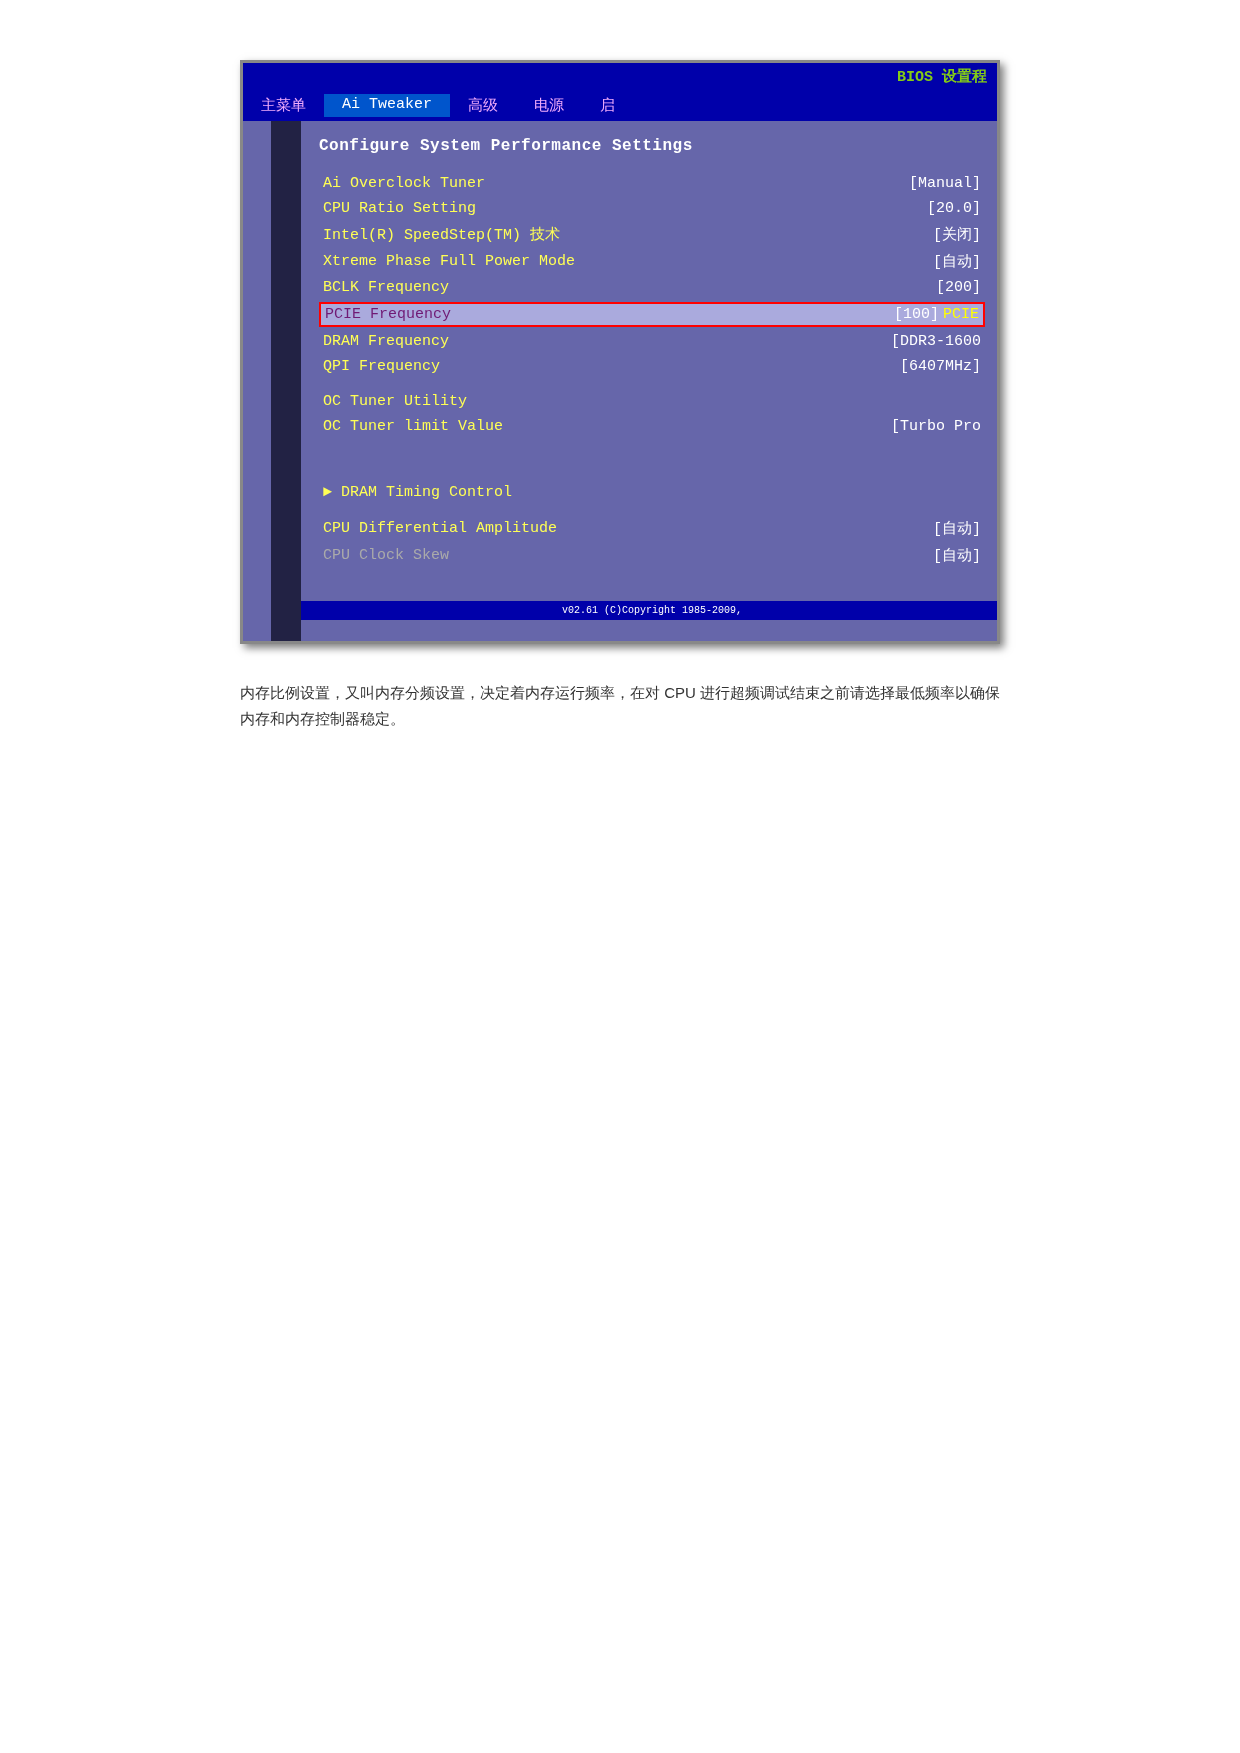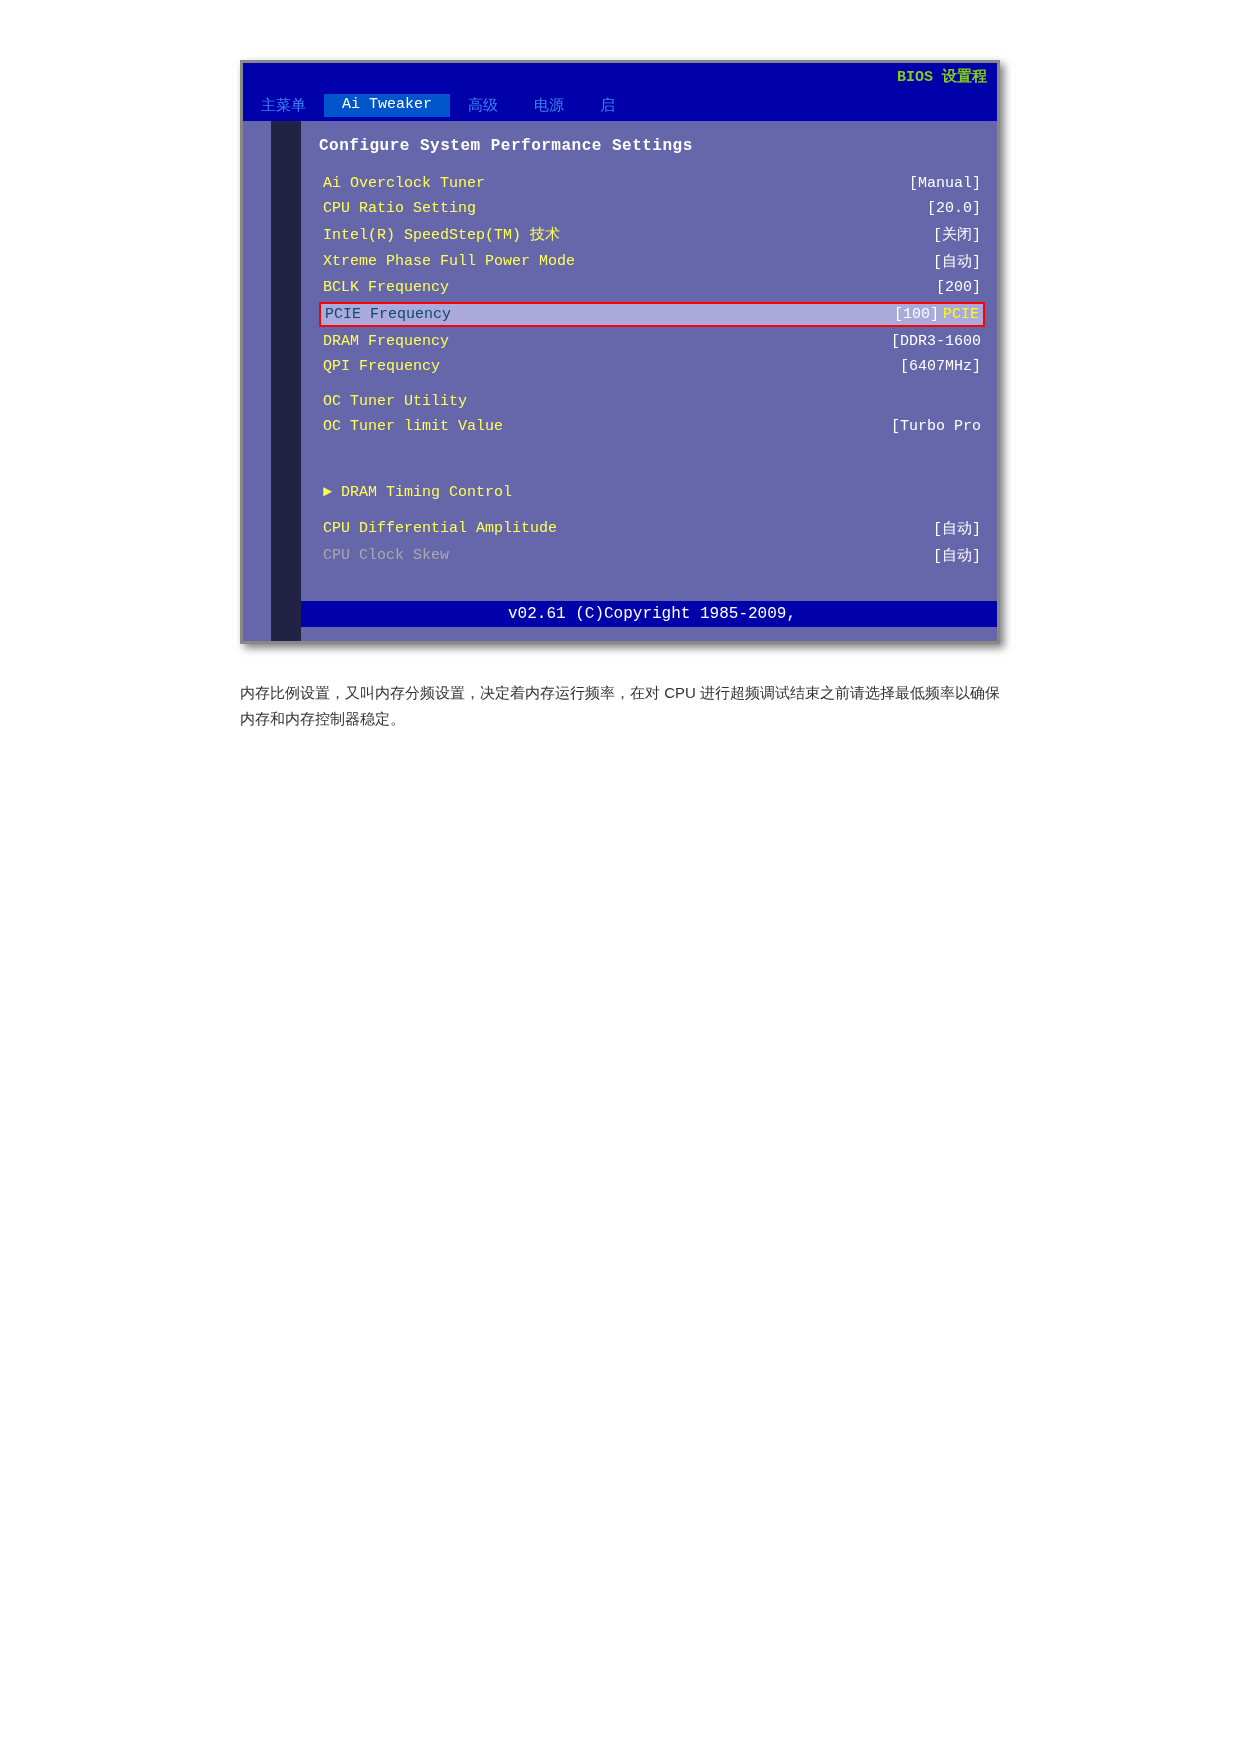--- a/index.html
+++ b/index.html
@@ -38,21 +38,21 @@
     
     .bios-nav {
       background: #0000aa;
       display: flex;
       flex-direction: row;
       padding: 4px 0px;
       gap: 0;
     }
 
     .bios-nav-item {
-      color: #3b82f6;
+      color: #f0abfc;
       font-family: 'Courier New', monospace;
       font-size: 15px;
       padding: 2px 18px;
       cursor: pointer;
     }
 
     .bios-nav-item.active {
       color: #ffffff;
       background: #0055cc;
     }
@@ -87,21 +87,21 @@
       border: 2px solid #ff0000;
     }
 
     .bios-menu-label {
       color: #ffff55;
       font-family: 'Courier New', monospace;
       font-size: 15px;
     }
 
     .bios-menu-item.highlighted .bios-menu-label {
-      color: #0c4a6e;
+      color: #701a75;
     }
 
     .bios-menu-label.dimmed {
       color: #aaaaaa;
     }
 
     .bios-menu-value {
       color: #ffffff;
       font-family: 'Courier New', monospace;
       font-size: 15px;
@@ -129,21 +129,21 @@
       color: #ffff55;
       font-family: 'Courier New', monospace;
       font-size: 15px;
     }
 
     
     .bios-footer {
       background: #0000aa;
       color: #ffffff;
       font-family: 'Courier New', monospace;
-      font-size: 16px;
+      font-size: 10px;
       text-align: center;
       padding: 4px 8px;
     }
 
     
     .bios-wrapper {
       display: flex;
       flex-direction: row;
       width: 760px;
       padding-left: 28px;

